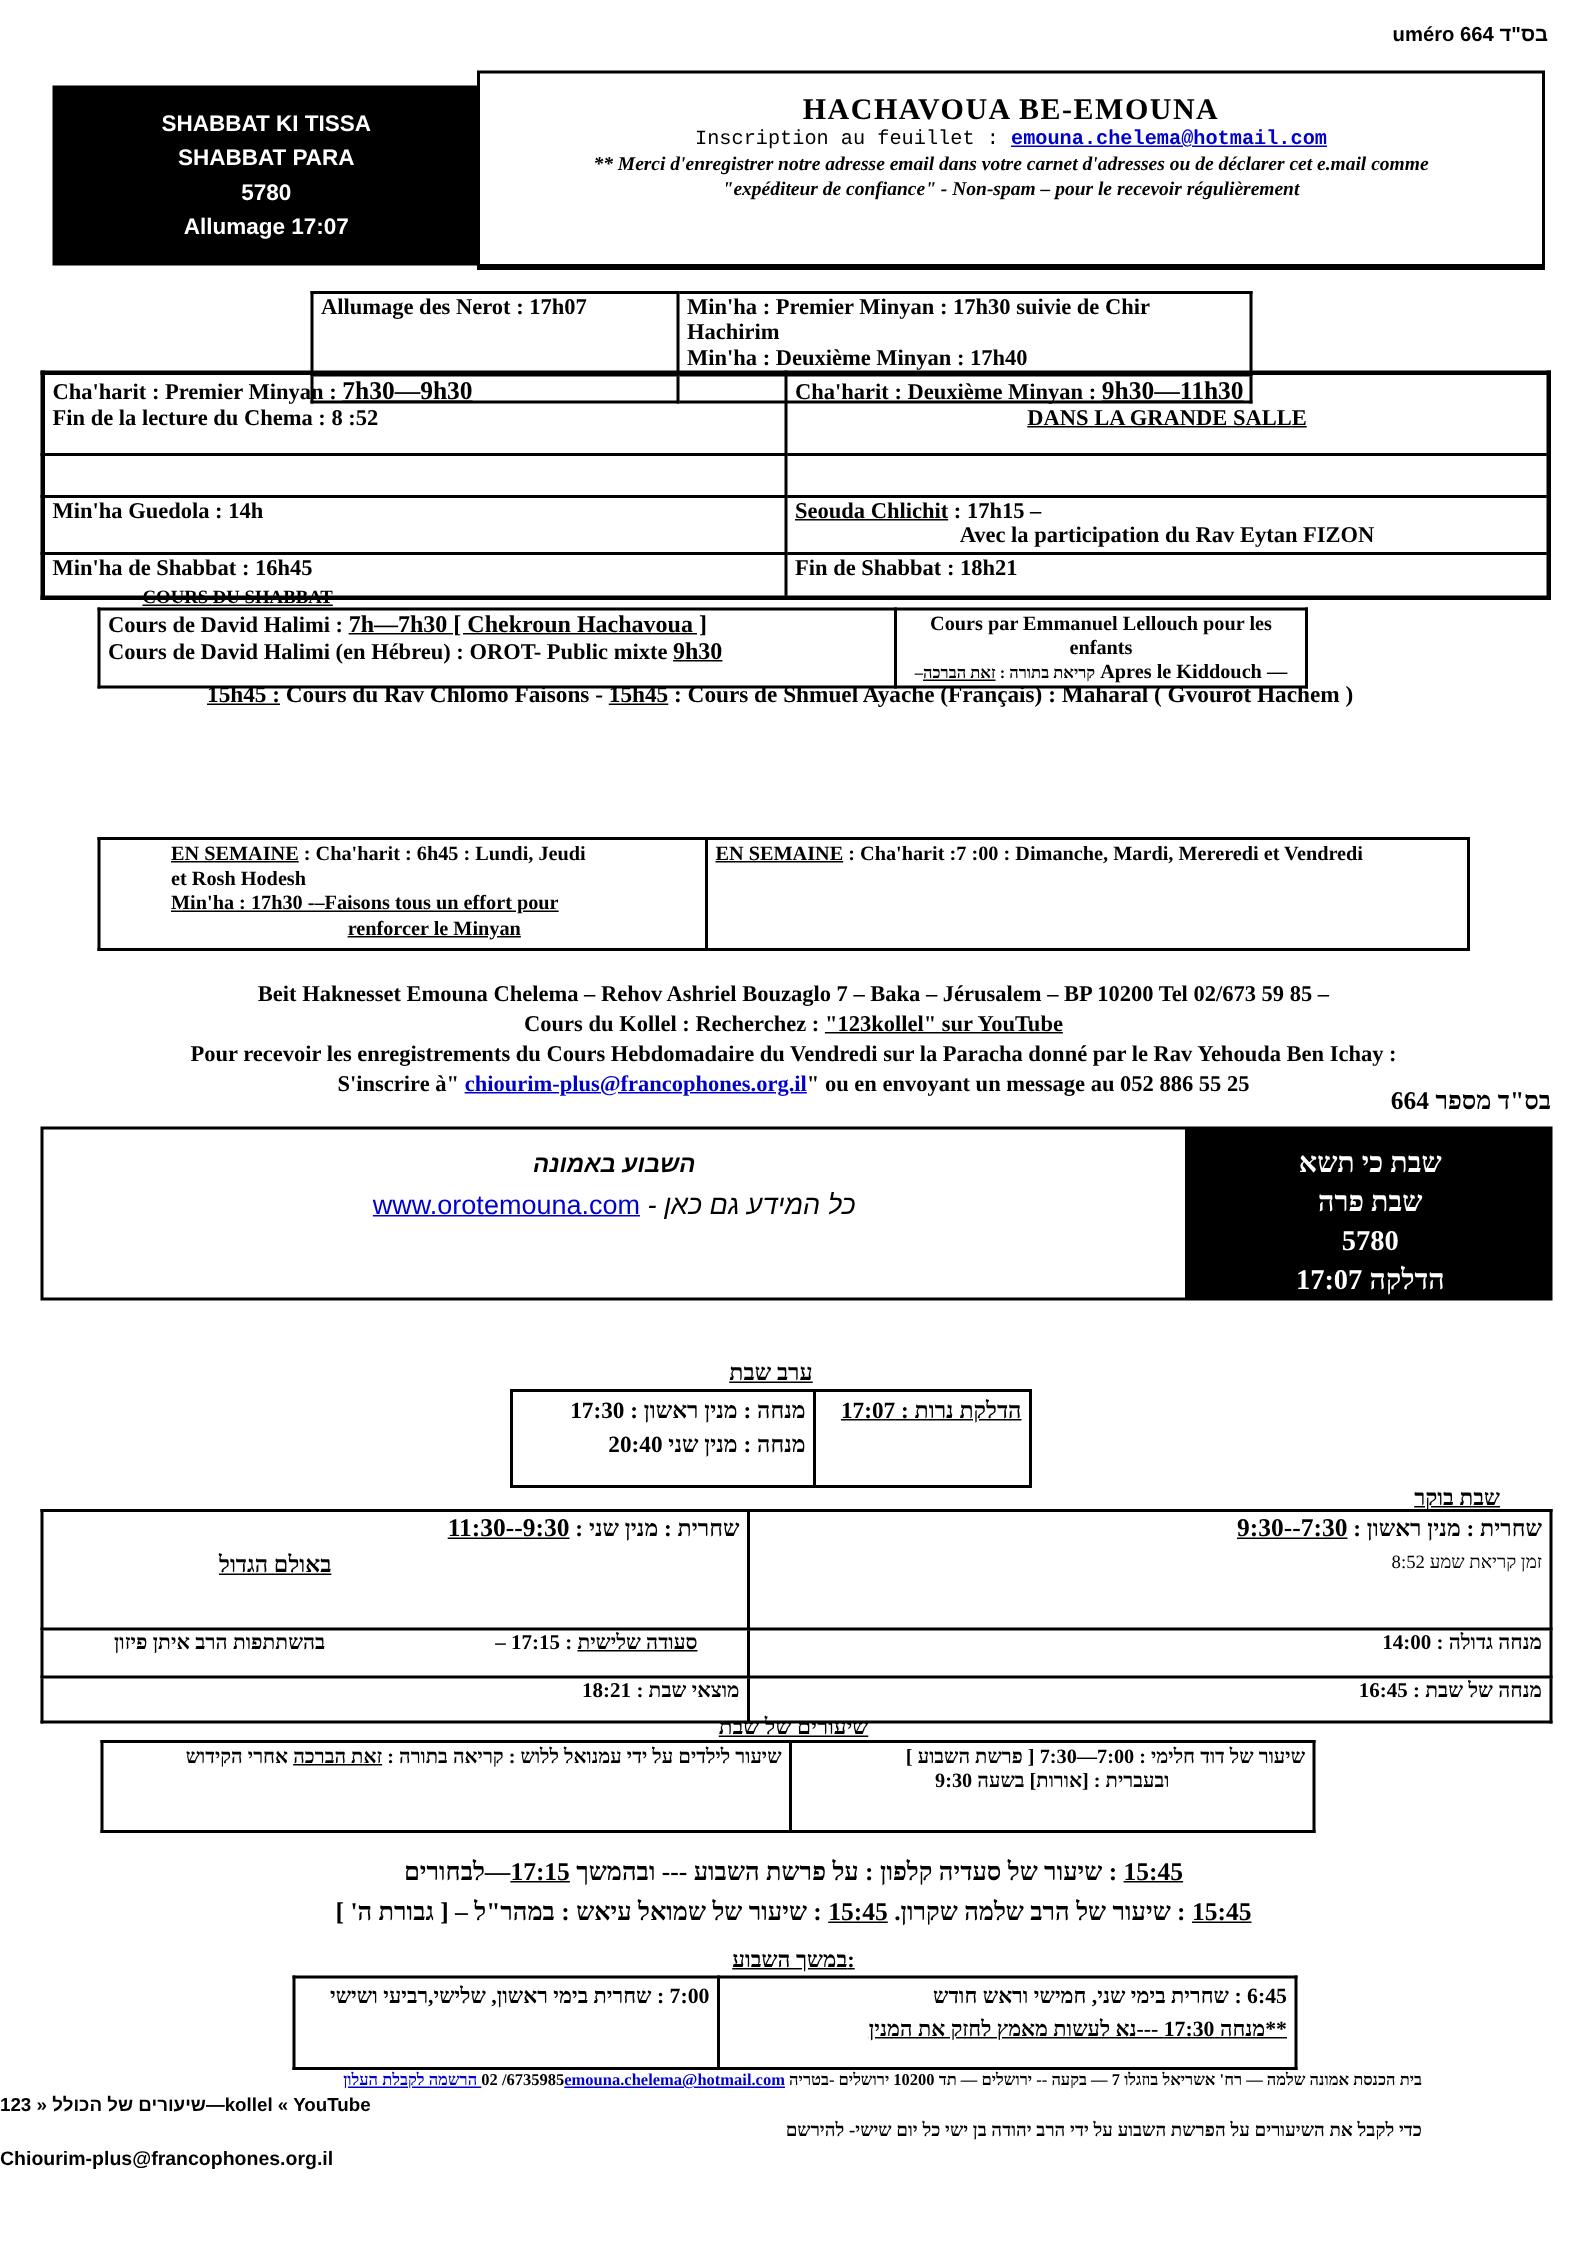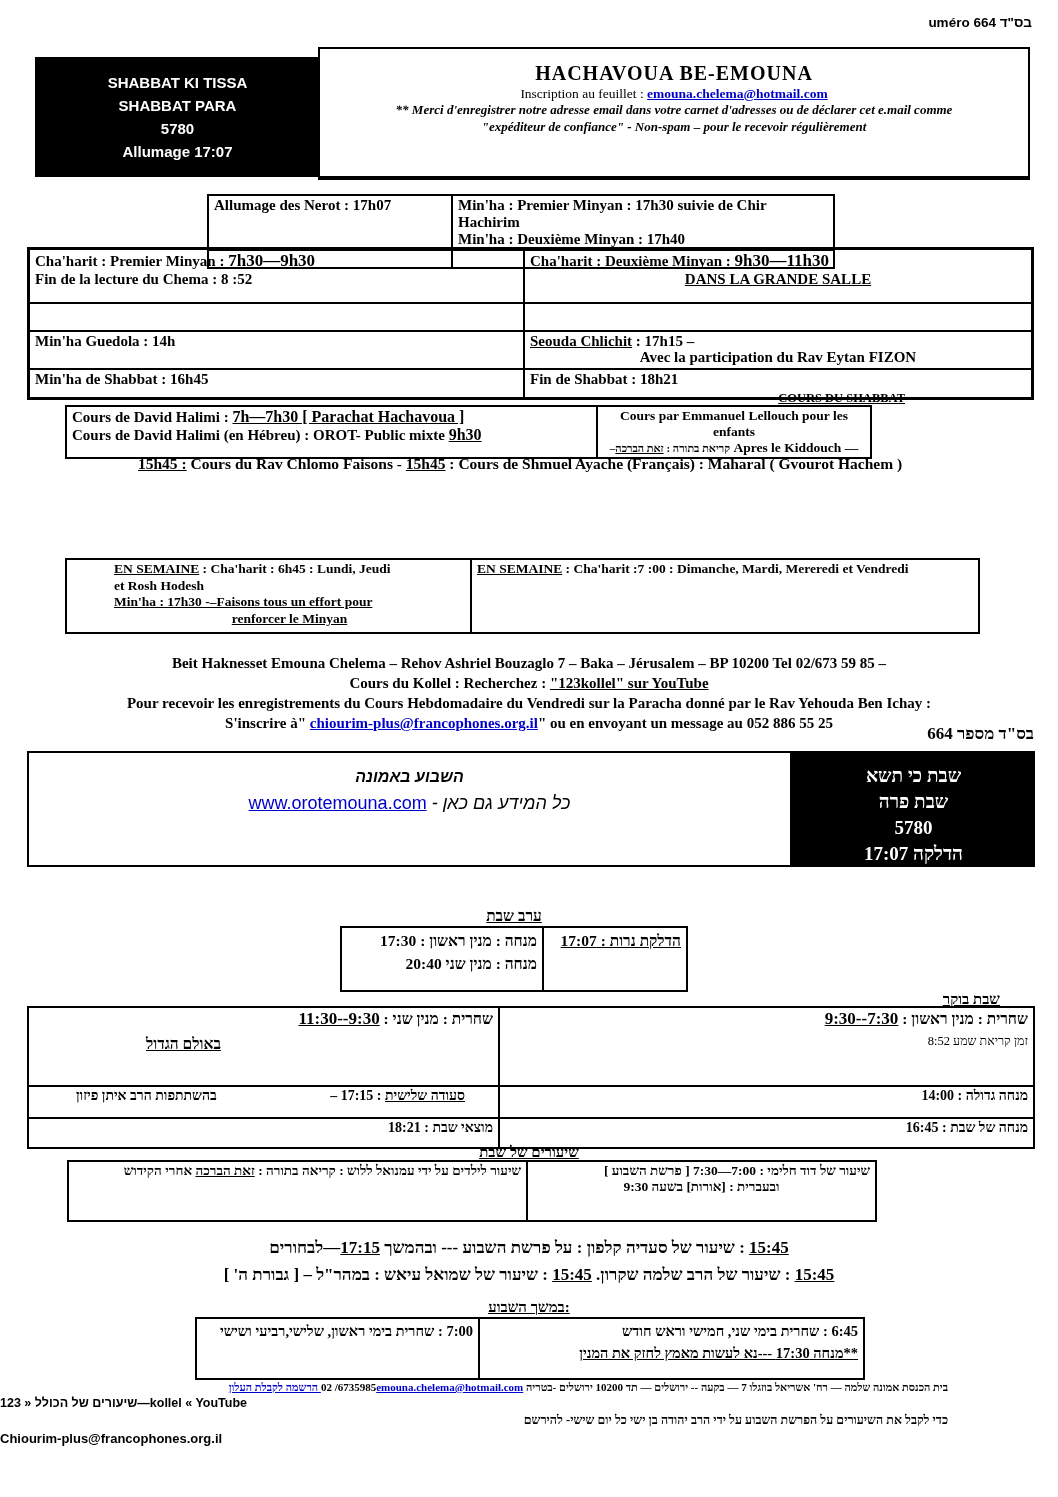--- a/index.html
+++ b/index.html
@@ -20,35 +20,35 @@
   .black-box-fr{left:35px;top:57px;width:285px;height:120px;background:#000;color:#fff;
     text-align:center;font-family:"Liberation Sans",sans-serif;font-weight:bold;
     font-size:15px;line-height:23px;padding-top:14px;box-sizing:border-box;}
 
   .header-box{left:318px;top:47px;width:712px;height:133px;border:2px solid #000;
     border-bottom:4px solid #000;box-sizing:border-box;text-align:center;}
   .hdr-title{margin-top:13px;font-size:20px;font-weight:bold;letter-spacing:1px;}
   .hdr-info{margin-top:7px;font-size:14px;}
   .hdr-info .pre{font-style:italic;font-weight:bold;}
   .hdr-url{font-family:"Liberation Sans",sans-serif;font-size:16px;}
-  .hdr-insc{margin-top:1px;font-size:13.5px;font-family:Liberation Serif, serif;}
+  .hdr-insc{margin-top:1px;font-size:13.5px;font-family:Liberation Mono, monospace;}
   .hdr-merci{font-size:13px;font-style:italic;font-weight:bold;line-height:16.5px;}
 
   table.grid{border-collapse:collapse;table-layout:fixed;position:absolute;}
   table.grid td{border:2px solid #000;vertical-align:top;padding:1px 5px;overflow:hidden;}
   table.main{border:3px solid #000;}
 
   .nerot{left:207px;top:194px;width:628px;font-size:15px;font-weight:bold;}
   .nerot .c1{width:232px;}
   .t-big{font-size:17px;font-weight:bold;text-decoration:underline;}
 
   .main{left:27px;top:247px;width:1007px;font-size:15px;font-weight:bold;}
   .main .c1{width:483px;}
 
-  .cours-h{left:95px;top:391px;width:810px;text-align:right;font-size:12.5px;
+  .cours-h{left:95px;top:391px;width:810px;text-align:left;font-size:12.5px;
            font-weight:bold;text-decoration:underline;}
   .cours{left:65px;top:405px;width:807px;font-size:15px;font-weight:bold;}
   .cours .c1{width:519px;}
   .cours .right{font-size:13.5px;text-align:center;}
   .he-small{font-size:11px;}
   .cours-lines{left:138px;top:455px;width:900px;font-size:15.5px;font-weight:bold;line-height:17px;}
 
   .semaine{left:65px;top:558px;width:915px;font-size:13.5px;font-weight:bold;}
   .semaine .c1{width:351px;padding-left:47px;}
   .semaine td{line-height:16.5px;}
@@ -178,21 +178,21 @@
     </tr>
   </tbody>
     </table>
 
   <div class="abs cours-h">COURS DU SHABBAT</div>
 
   <table class="grid cours">
     <tbody>
         <tr>
       <td class="c1" style="height:46px">
-        <div><span>Cours de David Halimi : </span><span class="t-big" style="font-size:16px">7h—7h30 [ Parachat Hachavoua ]</span></div>
+        <div><span>Cours de David Halimi : </span><span class="t-big" style="font-size:16px">7h—7h30 [ Chekroun Hachavoua ]</span></div>
         <div><span>Cours de David Halimi (en Hébreu) : OROT- Public mixte </span><span class="t-big" style="font-size:16px">9h30</span></div>
       </td>
       <td class="right">
         <div>Cours par Emmanuel Lellouch pour les enfants</div>
         <div class="ltr">
           <span class="rtl he-small"><span>קריאת בתורה : </span><span class="u">זאת הברכה</span><span>–</span></span><span>  Apres le Kiddouch —</span>
         </div>
       </td>
     </tr>
   </tbody>

